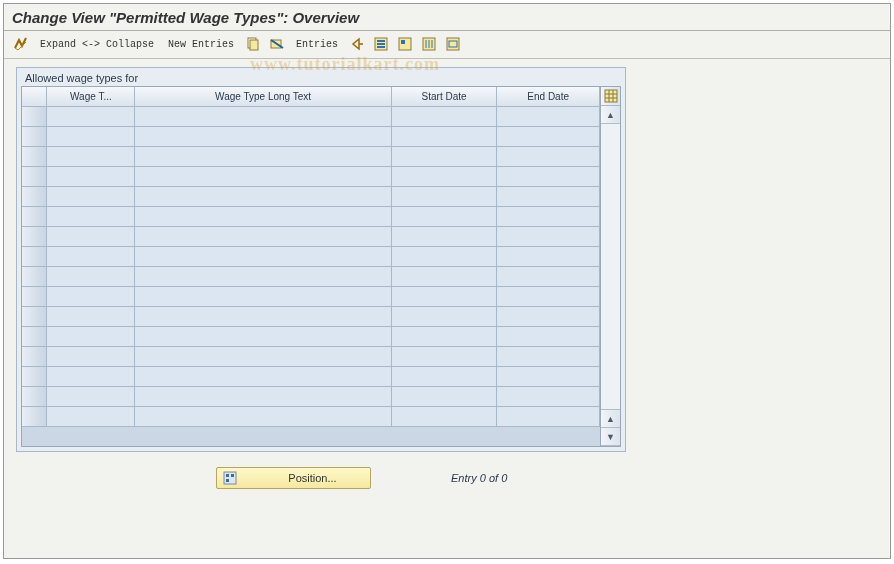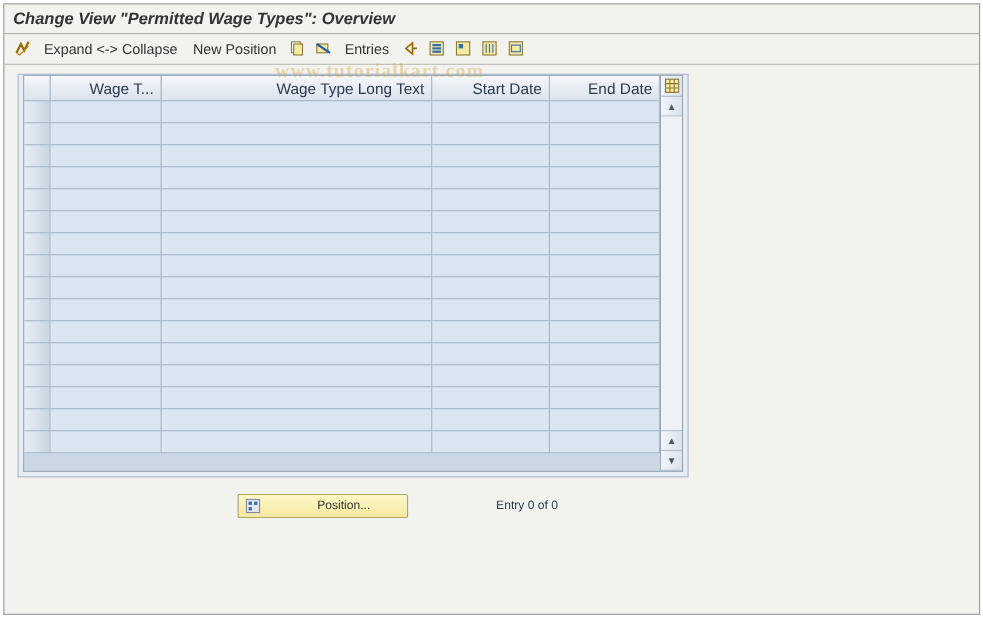--- a/index.html
+++ b/index.html
@@ -43,24 +43,25 @@
     .tool-icon {
       display: inline-flex;
       align-items: center;
       justify-content: center;
       width: 18px;
       height: 18px;
       cursor: pointer;
     }
     .tool-icon svg { width: 16px; height: 16px; }
     .tool-text {
-      font-size: 13px;
+      font-size: 10px;
       color: #333;
       cursor: pointer;
       padding: 0 4px;
+      font-family: Liberation Mono, monospace;
     }
     .content-area {
       flex: 1;
       padding: 8px 12px;
     }
     .panel {
       border: 1px solid #a9b8c8;
       background: #e7edf3;
       width: 610px;
     }
@@ -82,23 +83,23 @@
     }
     .grid-table {
       border-collapse: collapse;
       width: 100%;
     }
     .grid-table th {
       background: linear-gradient(to bottom, #f5f7fa, #dbe3ed);
       border: 1px solid #a9b8c8;
       border-top: none;
       padding: 3px 6px;
-      text-align: right;
+      text-align: center;
       font-weight: normal;
-      font-size: 14px;
+      font-size: 10px;
       color: #2a3a4a;
       height: 19px;
       white-space: nowrap;
       overflow: hidden;
     }
     .grid-table th.selector-header {
       width: 17px;
       padding: 0;
       border-left: none;
     }
@@ -167,20 +168,21 @@
     .position-btn svg { width: 14px; height: 14px; flex-shrink: 0; }
     .position-btn span {
       flex: 1;
       text-align: center;
       font-size: 11px;
       color: #333;
     }
     .entry-status {
       font-size: 11px;
       color: #2a3a4a;
+      font-style: italic;
     }
     .watermark {
       position: absolute;
       top: 30px;
       left: 250px;
       font-size: 18px;
       font-weight: bold;
       color: rgba(210, 160, 60, 0.35);
       font-family: Georgia, serif;
       letter-spacing: 1px;
@@ -198,21 +200,21 @@
   <div class="title-divider"></div>
 
   <div class="toolbar">
     <span class="tool-icon">
       <svg viewBox="0 0 16 16">
           <path d="M2 12 L6 4 L9 10 L13 2" stroke="#9a6a00" stroke-width="2" fill="none"></path>
           <path d="M2 12 L5 14 L13 6" stroke="#c08000" stroke-width="1" fill="none"></path>
         </svg>
     </span>
     <span class="tool-text">Expand &lt;-&gt; Collapse</span>
-    <span class="tool-text">New Position</span>
+    <span class="tool-text">New Entries</span>
     <span class="tool-icon">
       <svg viewBox="0 0 16 16">
           <rect x="3" y="2" width="8" height="10" fill="#fff" stroke="#8a7a3a"></rect>
           <rect x="5" y="4" width="8" height="10" fill="#f5e8a0" stroke="#8a7a3a"></rect>
         </svg>
     </span>
     <span class="tool-icon">
       <svg viewBox="0 0 16 16">
           <rect x="2" y="4" width="10" height="8" fill="#f5e8a0" stroke="#8a7a3a"></rect>
           <line x1="2" y1="4" x2="14" y2="12" stroke="#2060a0" stroke-width="2"></line>
@@ -252,20 +254,21 @@
           <rect x="2" y="2" width="12" height="12" fill="#f5e8a0" stroke="#8a7a3a"></rect>
           <rect x="4" y="5" width="8" height="6" fill="none" stroke="#3070b0"></rect>
         </svg>
     </span>
   </div>
 
   <div class="watermark">www.tutorialkart.com</div>
 
   <div class="content-area">
     <div class="panel">
+      <div class="panel-title">Allowed wage types for</div>
       <div class="grid-wrapper">
         <div class="grid-body">
           <table class="grid-table">
             <thead>
               <tr>
                 <th class="selector-header"></th>
                 <th style="width:60px">Wage T...</th>
                 <th style="width:175px">Wage Type Long Text</th>
                 <th style="width:72px">Start Date</th>
                 <th style="width:70px">End Date</th>

